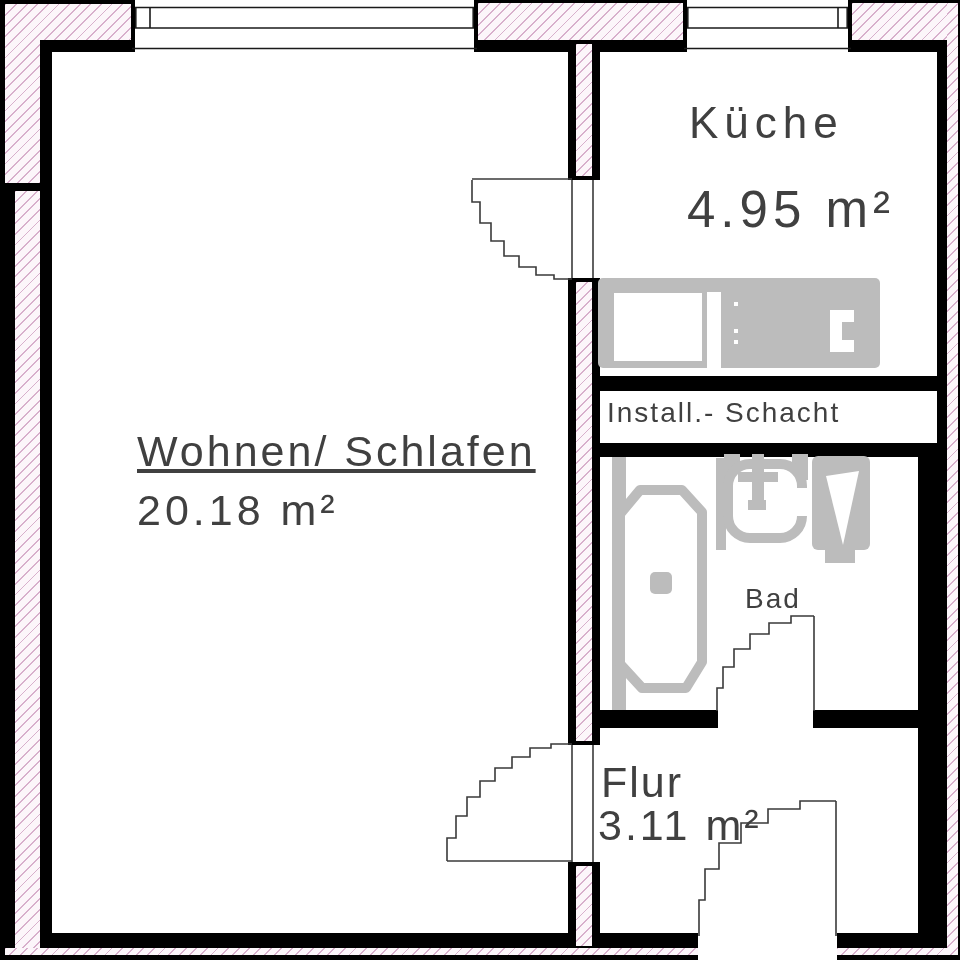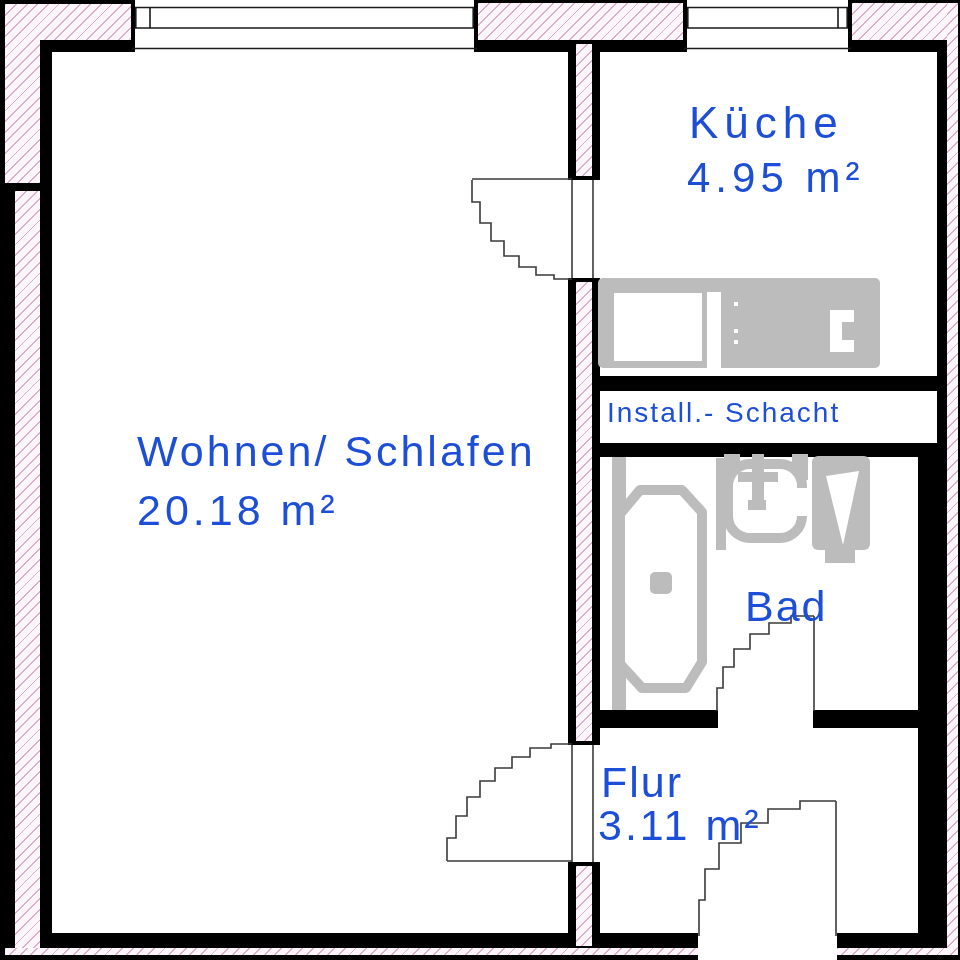--- a/index.html
+++ b/index.html
@@ -3,27 +3,27 @@
 <meta charset="utf-8">
 <style>
   html,body{margin:0;padding:0;background:#fff;}
   #plan{position:relative;width:960px;height:960px;background:#fff;overflow:hidden;
         font-family:"Liberation Sans", sans-serif;}
   .b{position:absolute;background:#000;}
   .h{position:absolute;
      background:repeating-linear-gradient(135deg, rgba(186,118,166,.55) 0 1.3px, rgba(0,0,0,0) 1.3px 7.5px), #fcf6fa;}
   .w{position:absolute;background:#fff;}
   svg.overlay{position:absolute;left:0;top:0;width:960px;height:960px;}
-  .lbl{position:absolute;color:#1d4ed8;white-space:nowrap;line-height:1;}
-  .name-wohnen{left:137px;top:430px;font-size:43px;letter-spacing:3px;}
+  .lbl{position:absolute;color:#404040;white-space:nowrap;line-height:1;}
+  .name-wohnen{left:137px;top:430px;font-size:43px;letter-spacing:3px;text-decoration:underline;}
   .area-wohnen{left:137px;top:489px;font-size:43px;letter-spacing:4px;text-align:right;}
   .name-kueche{left:689px;top:101px;font-size:44px;letter-spacing:6px;}
-  .area-kueche{left:687px;top:157px;font-size:42px;letter-spacing:5px;}
+  .area-kueche{left:687px;top:184px;font-size:51px;letter-spacing:5px;}
   .name-schacht{left:607px;top:399px;font-size:28px;letter-spacing:2px;}
-  .name-bad{left:745px;top:585px;font-size:43px;letter-spacing:2px;}
+  .name-bad{left:745px;top:585px;font-size:28px;letter-spacing:2px;}
   .area-bad{left:742px;top:646px;font-size:43px;letter-spacing:3px;}
   .name-flur{left:601px;top:761px;font-size:43px;letter-spacing:2px;}
   .area-flur{left:598px;top:804px;font-size:43px;letter-spacing:3px;text-align:center;}
 </style>
 </head>
 <body>
 
 <div id="plan">
 
   <div class="b" style="left:0;top:0;width:135px;height:52px;"></div>

